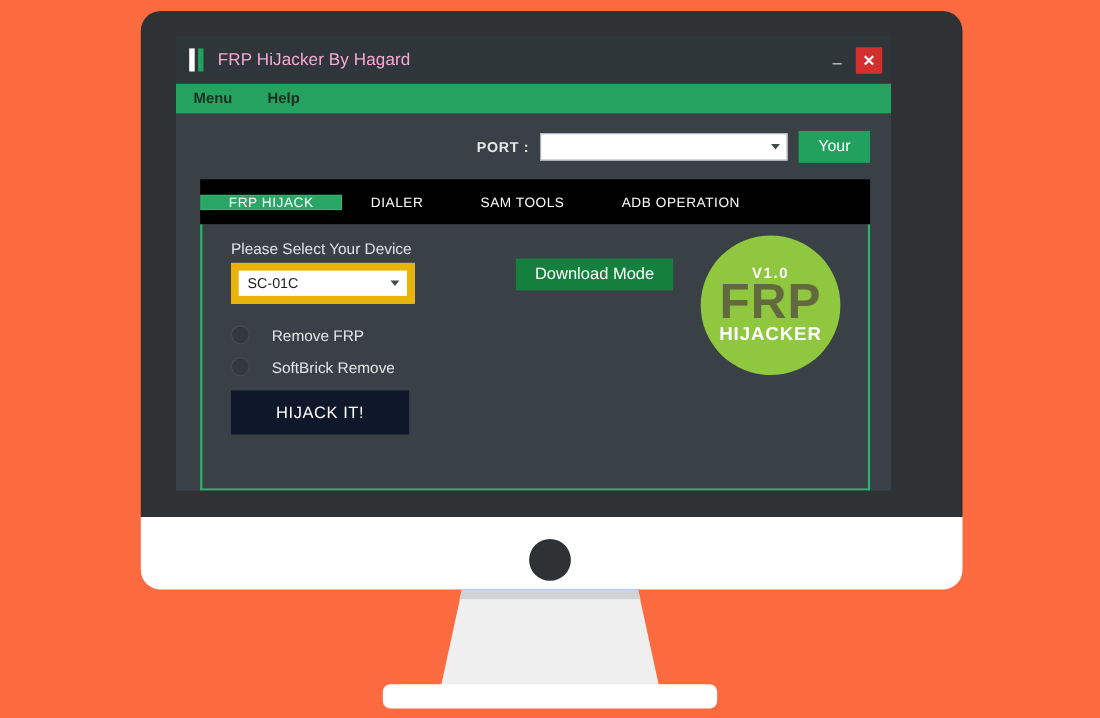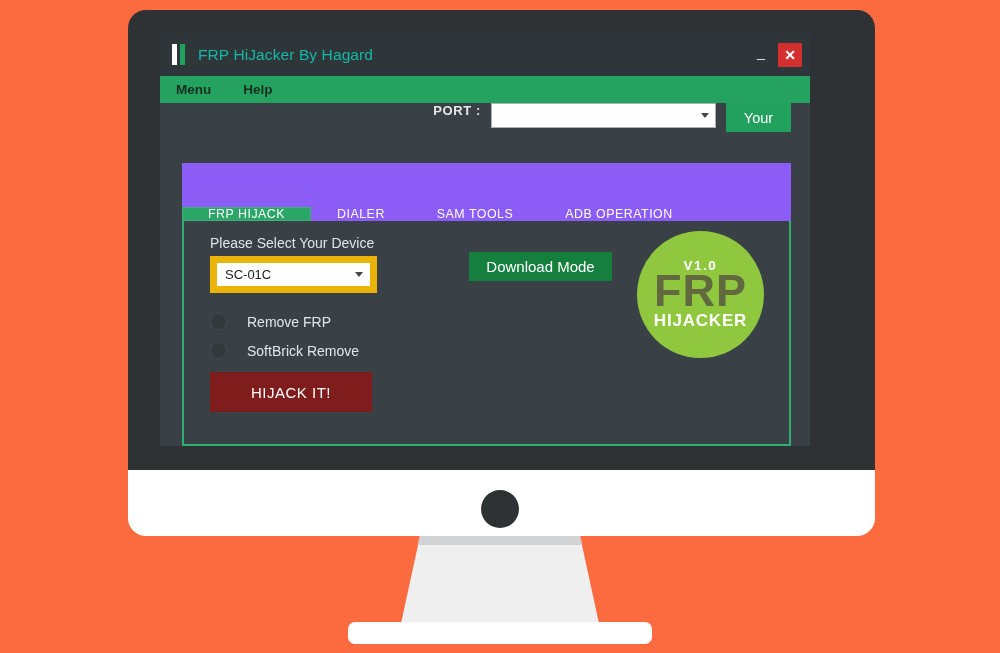--- a/index.html
+++ b/index.html
@@ -102,21 +102,21 @@
     margin-right: 10px;
   }
   #app-logo-icon i {
     display: block;
     width: 5px;
     height: 21px;
   }
   #app-logo-icon i.bar-white { background: #ffffff; }
   #app-logo-icon i.bar-green { background: #1fa05c; }
   #app-title {
-    color: #14b8a6;
+    color: #f9a8d4;
     font-size: 15.5px;
     letter-spacing: .1px;
   }
   #window-controls {
     position: absolute;
     right: 8px;
     top: 0;
     height: 43px;
     display: flex;
     align-items: center;
@@ -163,21 +163,21 @@
     color: #16301f;
     font-size: 13.5px;
     font-weight: bold;
     cursor: pointer;
   }
 
   
   #port-row {
     height: 60px;
     display: flex;
-    align-items: flex-start;
+    align-items: center;
     justify-content: flex-end;
     padding-right: 19px;
     gap: 10px;
     flex: none;
   }
   #port-label {
     color: #e4e8e9;
     font-size: 13px;
     font-weight: bold;
     letter-spacing: .6px;
@@ -214,24 +214,24 @@
     align-items: center;
     justify-content: center;
     cursor: pointer;
     border: none;
     font-family: inherit;
   }
 
   
   #tab-strip {
     margin: 0 19px 0 22px;
-    height: 58px;
-    background: #8b5cf6;
-    display: flex;
-    align-items: flex-end;
+    height: 41px;
+    background: #000000;
+    display: flex;
+    align-items: center;
     flex: none;
   }
   .tab {
     display: flex;
     align-items: center;
     justify-content: center;
     color: #ffffff;
     font-size: 12.4px;
     letter-spacing: .5px;
     cursor: pointer;
@@ -317,21 +317,21 @@
     color: #e2e6e7;
     font-size: 14px;
   }
 
   #hijack-button {
     position: absolute;
     left: 26px;
     top: 151px;
     width: 162px;
     height: 40px;
-    background: #7f1d1d;
+    background: #0f172a;
     color: #ffffff;
     font-size: 15px;
     letter-spacing: .5px;
     display: flex;
     align-items: center;
     justify-content: center;
     cursor: pointer;
     border: none;
     font-family: inherit;
   }

